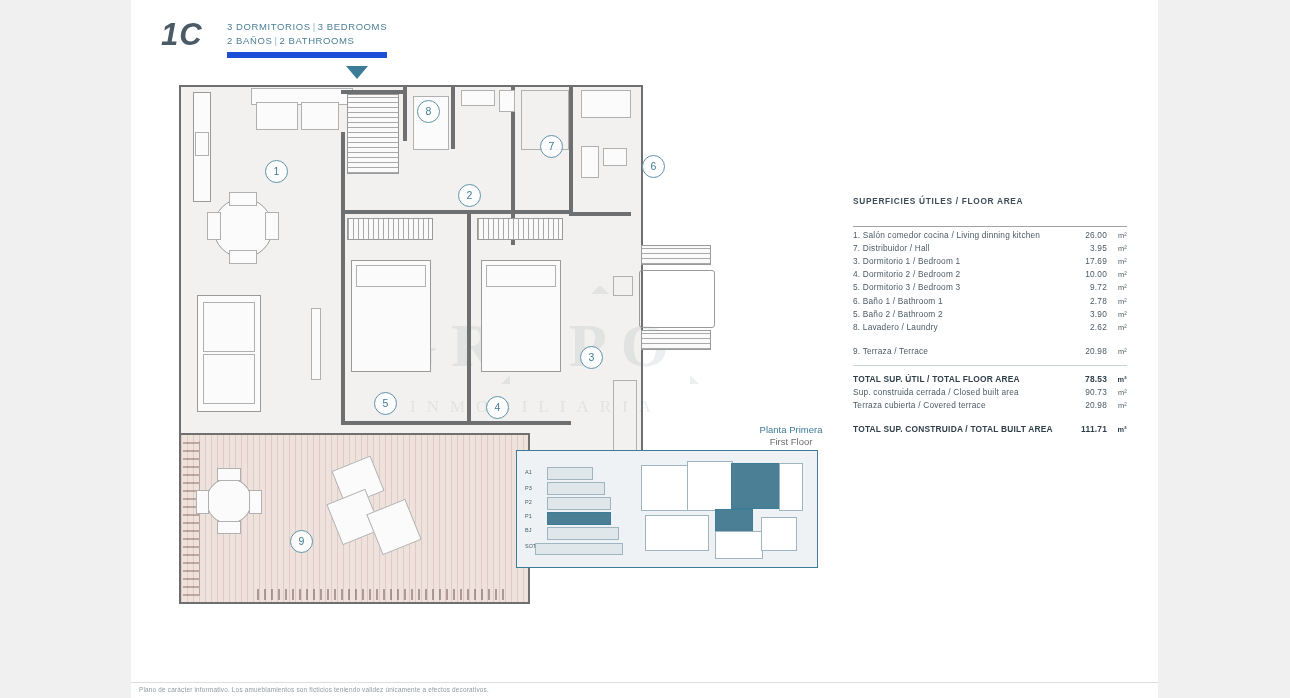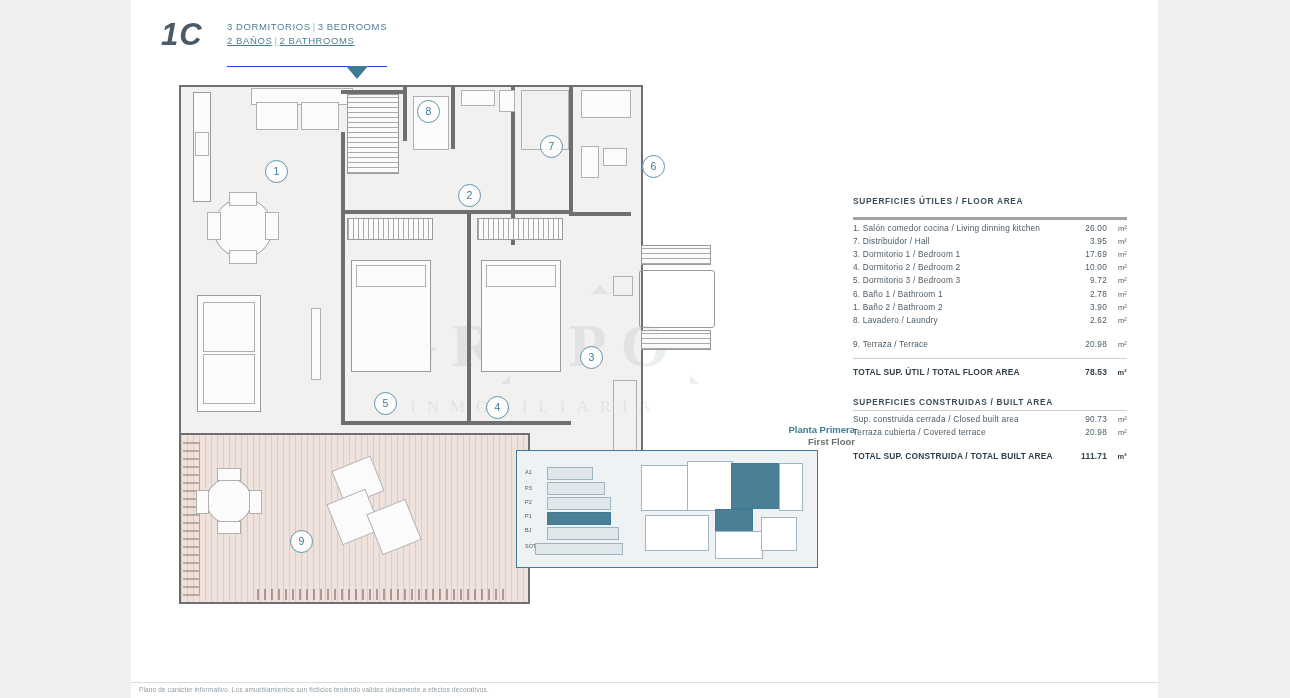--- a/index.html
+++ b/index.html
@@ -58,24 +58,23 @@
   }
   .hdr-line {
     font-size: 9.5px;
     letter-spacing: 0.6px;
     color: #4b7f96;
     padding-bottom: 3px;
     white-space: nowrap;
   }
   .hdr-line .sep { color: #9bb8c6; padding: 0 2px; }
   .hdr-line.second {
-    border-bottom: 1px solid #1d4ed8;
-    padding-bottom: 20px;
+    border-bottom: 6px solid #1d4ed8;
+    padding-bottom: 6px;
     width: 160px;
-    text-decoration: underline;
   }
 
   
   .plan {
     position: absolute;
     left: 20px; top: 80px;
     width: 620px; height: 530px;
   }
   .plan-outline {
     position: absolute;
@@ -170,27 +169,26 @@
   
   .keyplan {
     position: absolute;
     left: 385px; top: 450px;
     width: 300px; height: 116px;
     border: 1px solid #3d7c96;
     background: #eef2f4;
   }
   .kp-label {
     position: absolute;
-    left: 644px; top: 424px;
-    text-align: right;
+    left: 620px; top: 424px;
+    text-align: center;
     width: 80px;
     color: #3d7c96;
     font-size: 9.5px;
     line-height: 12px;
-    font-weight: bold;
   }
   .kp-label .second { color: #6d6f70; }
   .kp-left { position: absolute; left: 8px; top: 10px; width: 108px; height: 96px; }
   .kp-right { position: absolute; left: 124px; top: 8px; width: 166px; height: 100px; }
   .kp-bar { position: absolute; background: #dfe7ea; border: 1px solid #9fb6c0; }
   .kp-bar.hl { background: #4a7f96; border-color: #3d7c96; }
   .kp-tick { position: absolute; font-size: 5.5px; color: #4a5a66; }
   .kp-box { position: absolute; border: 1px solid #9fb6c0; background: #ffffff; }
   .kp-box.hl { background: #4a7f96; border-color: #3d7c96; }
 
@@ -210,22 +208,22 @@
     color: #2f3f49;
     font-weight: bold;
     background: #ffffff;
   }
   .sect-head {
     margin-top: 18px;
     font-size: 8.3px;
     letter-spacing: 0.7px;
     color: #3c4c57;
     font-weight: bold;
-    padding-bottom: 11px;
-    border-bottom: 3px solid #a3a3a3;
+    padding-bottom: 20px;
+    border-bottom: 1px solid #a3a3a3;
   }
   .row {
     display: flex;
     align-items: flex-end;
     font-size: 8.3px;
     color: #4a5a66;
     padding: 3.1px 0 0 0;
     letter-spacing: 0.2px;
   }
   .row .lbl { flex: 1 1 auto; white-space: nowrap; overflow: hidden; }
@@ -445,21 +443,21 @@
         <span class="lbl">5. Dormitorio 3 / Bedroom 3</span>
         <span class="val">9.72</span>
         <span class="unit">m²</span>
       </div>
       <div class="row">
         <span class="lbl">6. Baño 1 / Bathroom 1</span>
         <span class="val">2.78</span>
         <span class="unit">m²</span>
       </div>
       <div class="row">
-        <span class="lbl">1. Baño 2 / Bathroom 2</span>
+        <span class="lbl">5. Baño 2 / Bathroom 2</span>
         <span class="val">3.90</span>
         <span class="unit">m²</span>
       </div>
       <div class="row">
         <span class="lbl">8. Lavadero / Laundry</span>
         <span class="val">2.62</span>
         <span class="unit">m²</span>
       </div>
 
       <div class="row gap">
@@ -467,21 +465,20 @@
         <span class="val">20.98</span>
         <span class="unit">m²</span>
       </div>
 
       <div class="row total">
         <span class="lbl">TOTAL SUP. ÚTIL / TOTAL FLOOR AREA</span>
         <span class="val">78.53</span>
         <span class="unit">m²</span>
       </div>
 
-      <div class="sect-head2">SUPERFICIES CONSTRUIDAS / BUILT AREA</div>
 
       <div class="row">
         <span class="lbl">Sup. construida cerrada / Closed built area</span>
         <span class="val">90.73</span>
         <span class="unit">m²</span>
       </div>
       <div class="row">
         <span class="lbl">Terraza cubierta / Covered terrace</span>
         <span class="val">20.98</span>
         <span class="unit">m²</span>

